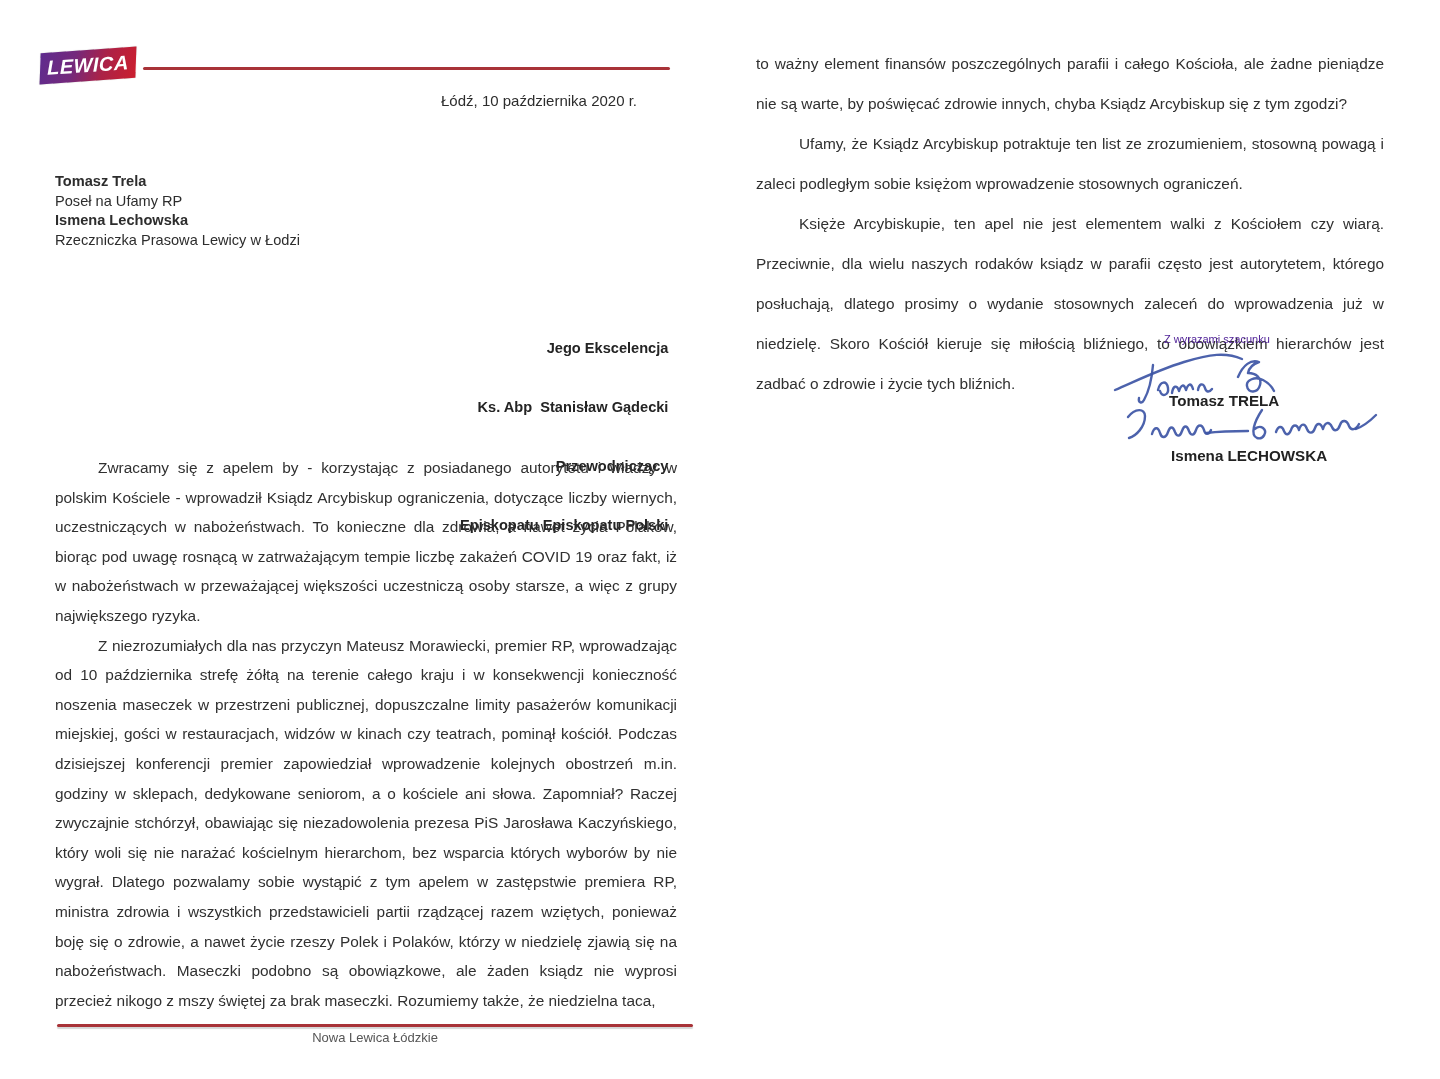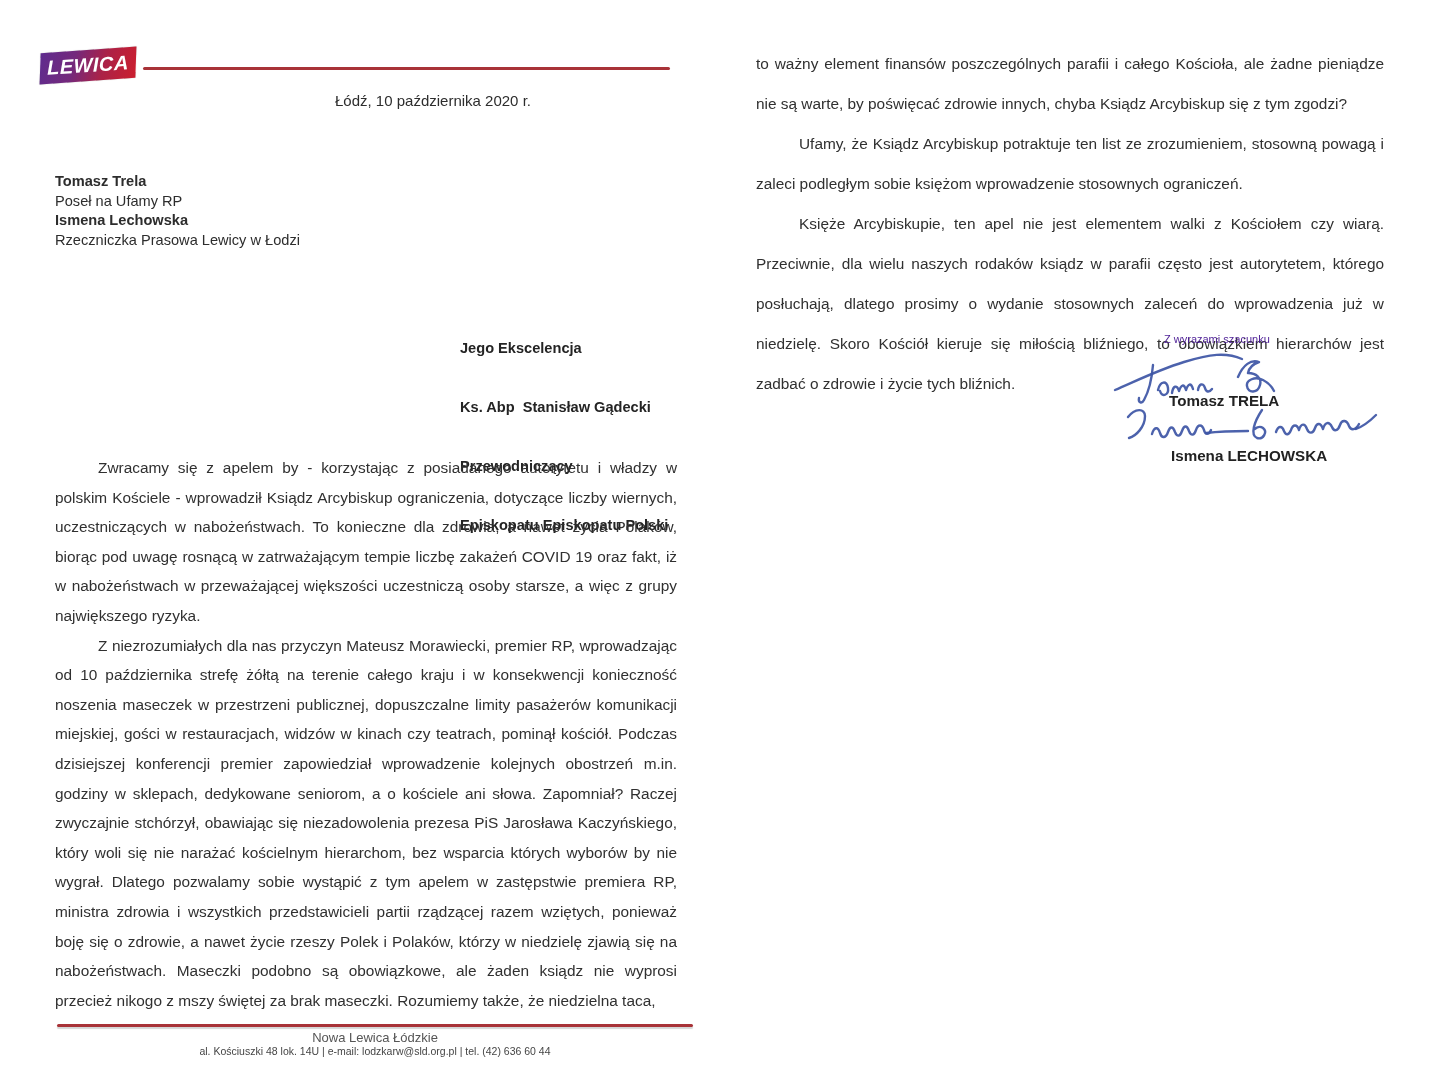--- a/index.html
+++ b/index.html
@@ -22,26 +22,26 @@
     display: flex; align-items: center; justify-content: center;
     box-shadow: 0 0 1px rgba(0,0,0,.35);
   }
   .logo span {
     font-style: italic; font-weight: 900; font-size: 20px;
     letter-spacing: .5px; color: #fff; transform: skewX(3deg);
   }
   .rule-top  { left: 143px; top: 67px;  width: 527px; height: 3px; background: #a83338; border-radius: 2px; }
   .rule-foot { left: 57px;  top: 1024px; width: 636px; height: 3px; background: #a83338; border-radius: 2px; box-shadow: 0 2px 1px rgba(90,90,90,.25); }
 
-  .date { left: 335px; top: 92px; width: 302px; font-size: 15px; color: #2d2d2d; }
+  .date { left: 335px; top: 92px; width: 302px; text-align: right; font-size: 15px; color: #2d2d2d; }
 
   .sender { left: 55px; top: 172px; font-size: 14.6px; line-height: 19.6px; color: #2d2d2d; }
   .sender .b { font-weight: bold; }
 
-  .recipient { left: 460px; top: 300px; font-size: 14.6px; line-height: 19.6px; font-weight: bold; color: #242424; white-space: pre-wrap; }
+  .recipient { left: 460px; top: 300px; font-size: 14.6px; line-height: 19.6px; font-weight: bold; color: #242424; white-space: pre-wrap; text-align: right; }
 
   
   .body-col { text-align: justify; font-size: 15.4px; color: #303030; }
   .body-col p { margin: 0; }
   .col-1 { left: 55px;  top: 453px; width: 622px; line-height: 29.6px; }
   .col-2 { left: 756px; top: 44px;  width: 628px; line-height: 40px; }
   .indent { text-indent: 43px; }
 
   
   .salutation { left: 1164px; top: 333px; font-size: 11px; color: #4c1d95; }
@@ -111,16 +111,15 @@
     <path d="M86 31 C 103 29, 117 29, 128 29"></path>
     <path d="M142 8 c -8 12 -12 25 -5 28 c 6 2 11 -6 6 -10 c -4 -3 -8 1 -8 1"></path>
     <path d="M156 30 c 2 -6 6 -7 8 -1 c 2 5 5 4 7 -1 c 2 -6 6 -6 8 0 c 2 -7 6 -7 8 -1 c 2 5 6 5 8 -1 c 2 -6 6 -5 8 1 c 2 -7 6 -8 9 -2 c 2 5 6 4 8 -2 c 2 -6 7 -5 9 1 c 2 5 7 4 10 -2"></path>
     <path d="M236 27 c 8 -3 14 -8 20 -14"></path>
   </svg>
   <div class="abs sig-name name-2">Ismena LECHOWSKA</div>
 
   <div class="abs rule-foot"></div>
   <div class="abs footer">
     <div class="org">Nowa Lewica Łódzkie</div>
-    <div class="contact">al. Kościuszki 48 lok. 14U | e-mail: lodzkarw@sld.org.pl | tel. (42) 636 60 44</div>
   </div>
 
 </div>
 
 </body></html>

